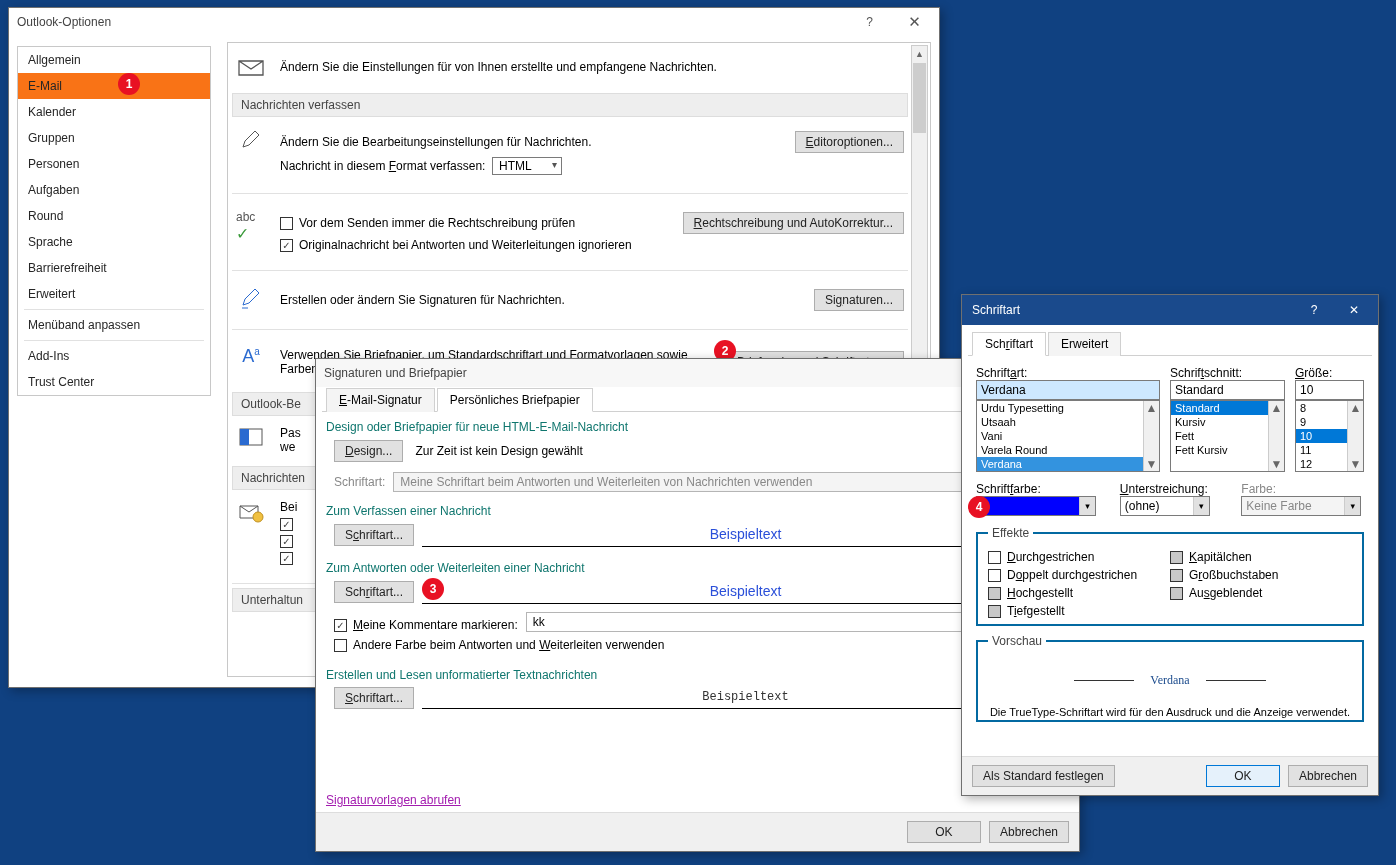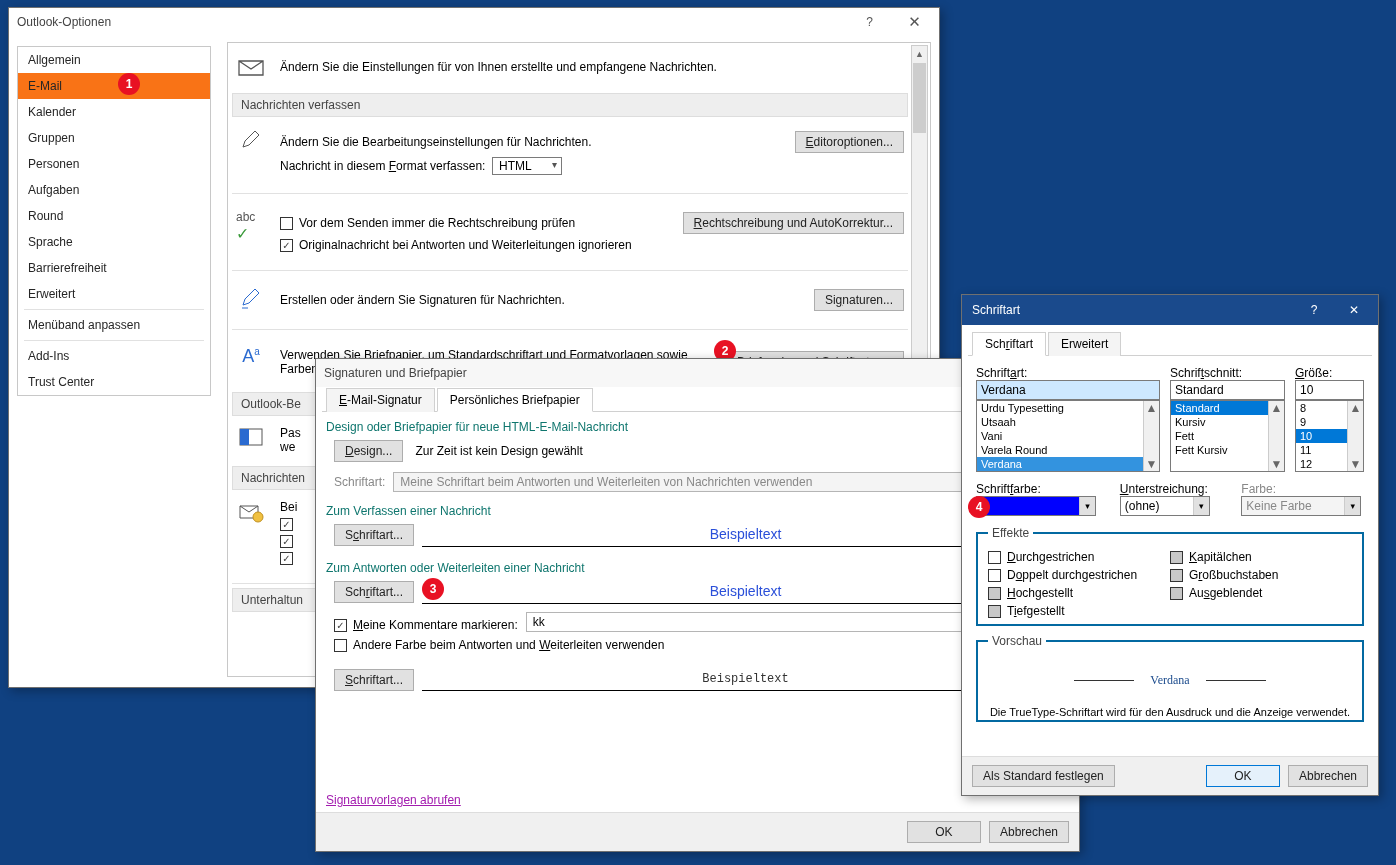--- a/index.html
+++ b/index.html
@@ -249,20 +249,21 @@
     <div class="row" style="margin:8px 0 0 8px;align-items:flex-end;">
       <span class="chk checked"></span>
       <span><span class="u">M</span>eine Kommentare markieren:</span>
       <span class="input-line">kk</span>
     </div>
     <div class="row" style="margin:6px 0 16px 8px;">
       <span class="chk"></span>
       <span>Andere Farbe beim Antworten und <span class="u">W</span>eiterleiten verwenden</span>
     </div>
 
+    <div class="label" style="margin-top:12px;">Erstellen und Lesen unformatierter Textnachrichten</div>
     <div class="row" style="margin:4px 0 0 8px;">
       <button class="btn"><span class="u">S</span>chriftart...</button>
       <span class="sample plain">Beispieltext</span>
     </div>
 
     <div style="position:absolute;left:10px;bottom:44px;">
       <a class="link">Signaturvorlagen abrufen</a>
     </div>
   </div>
   <div class="dlg-footer" style="position:absolute;left:0;right:0;bottom:0;">

